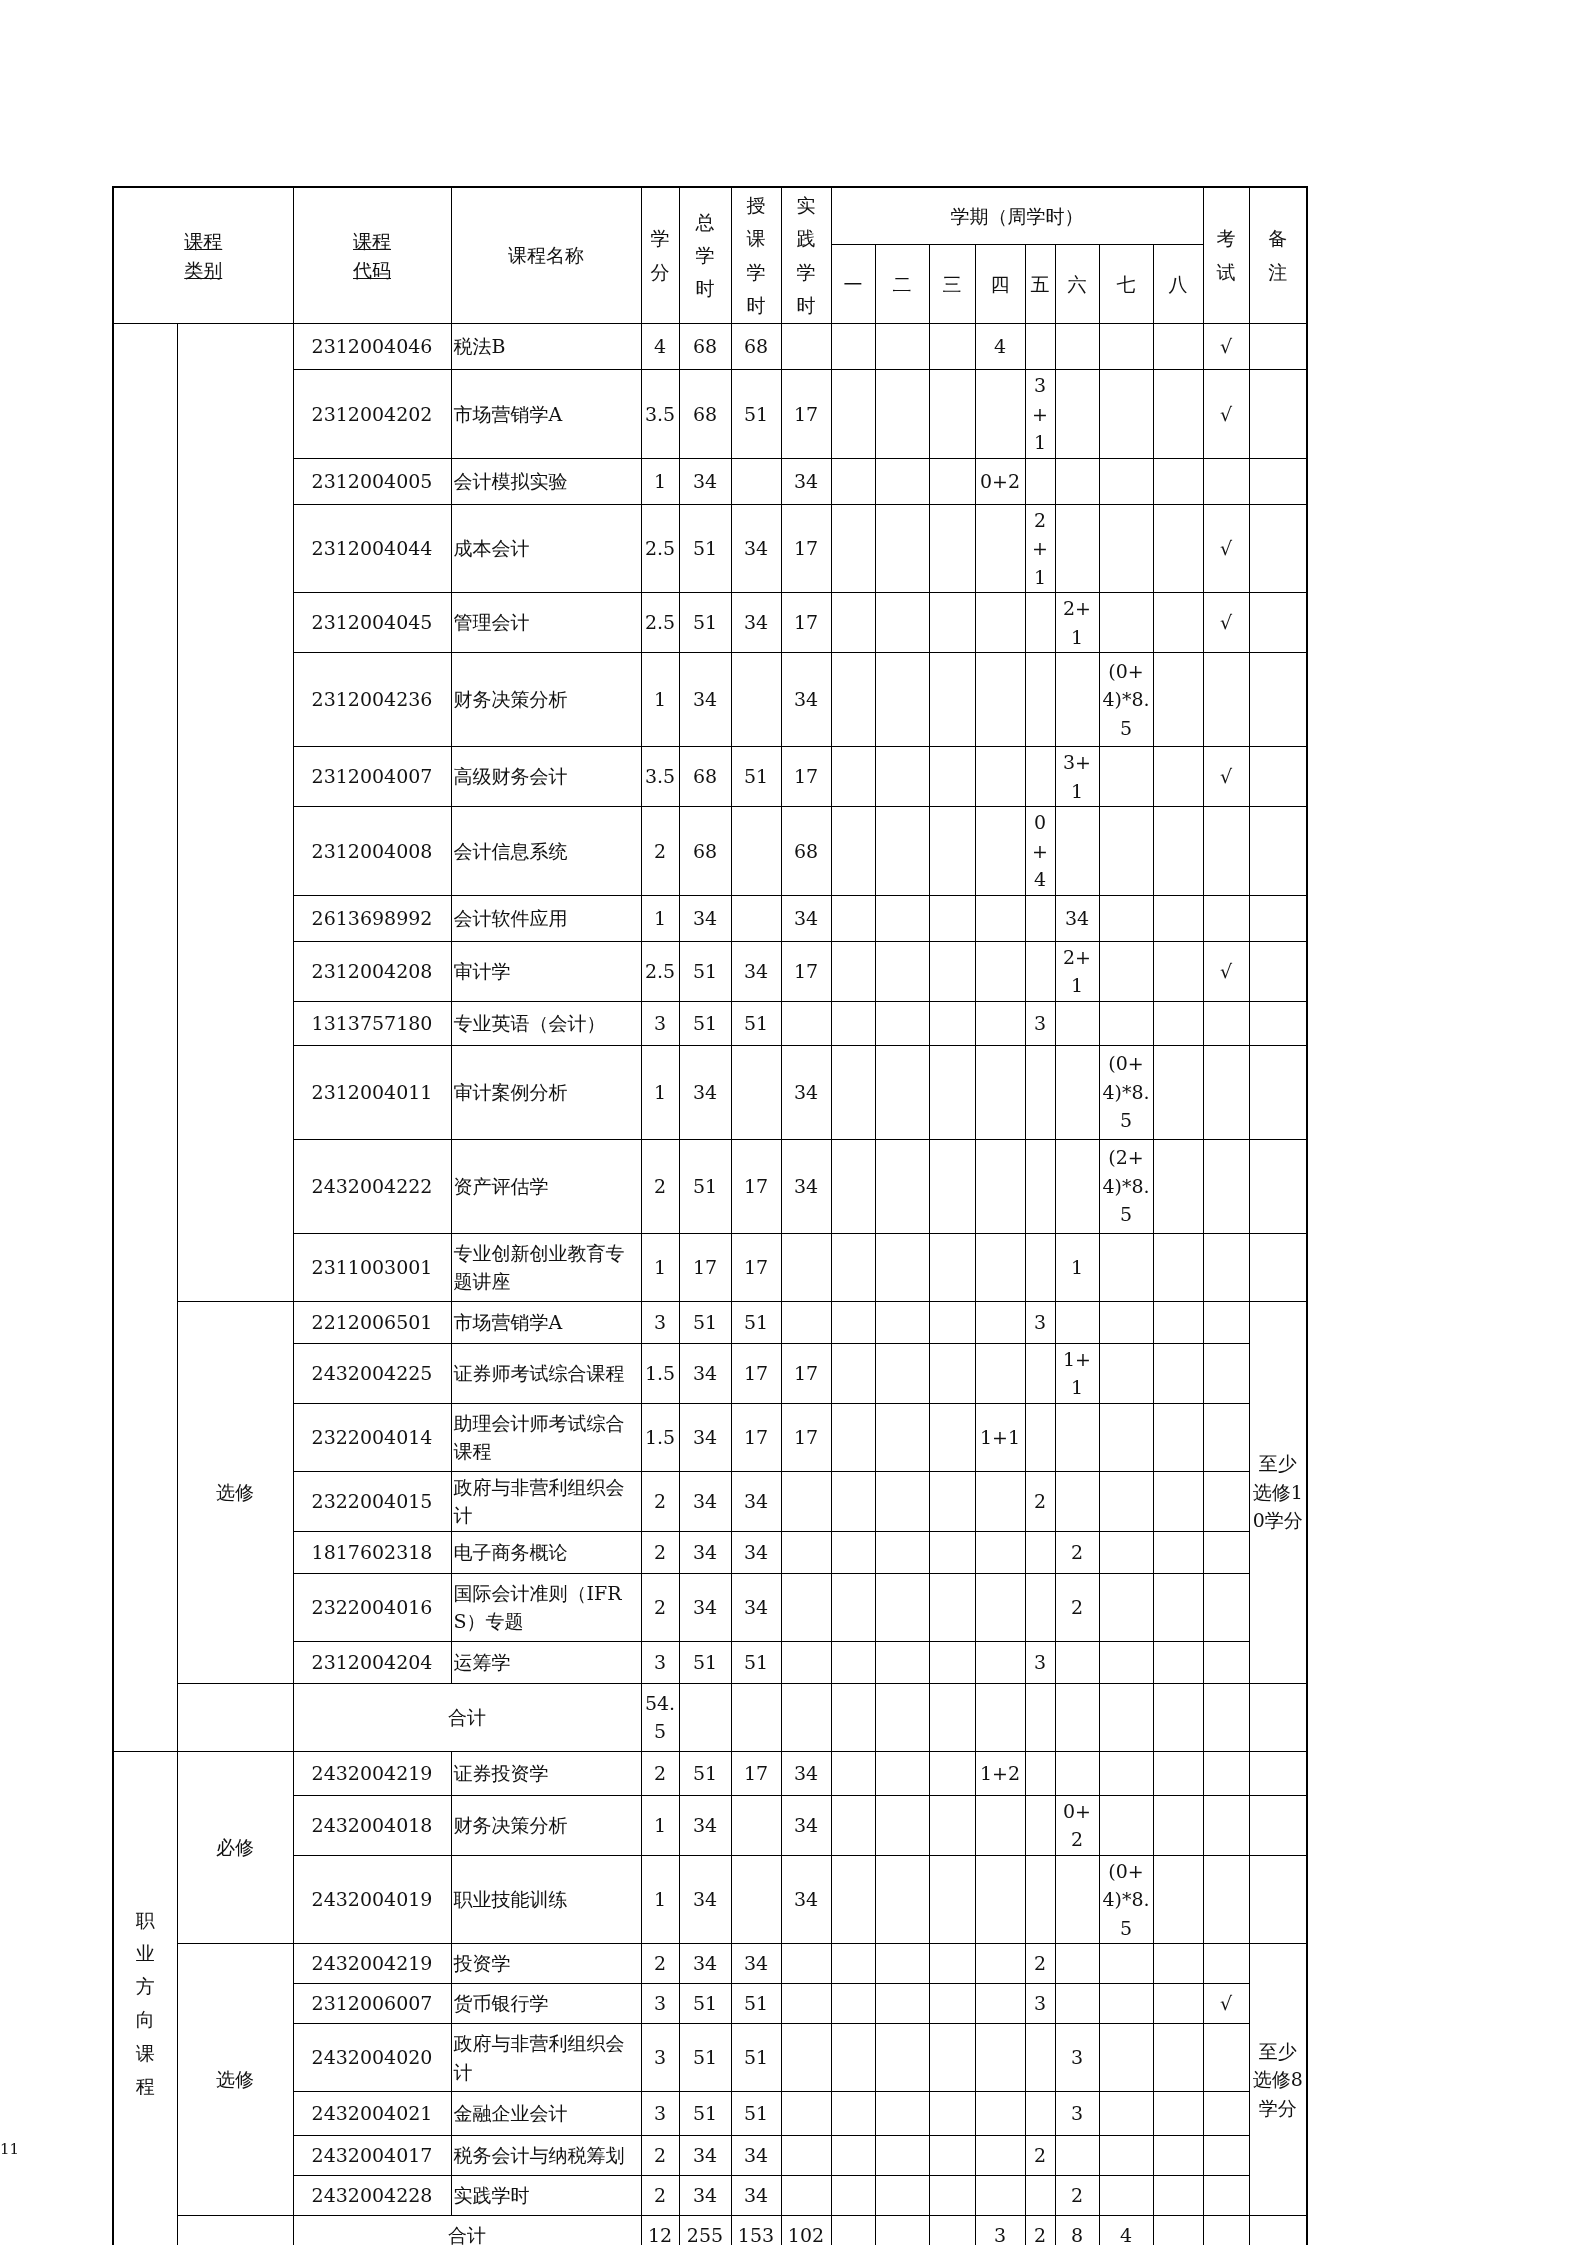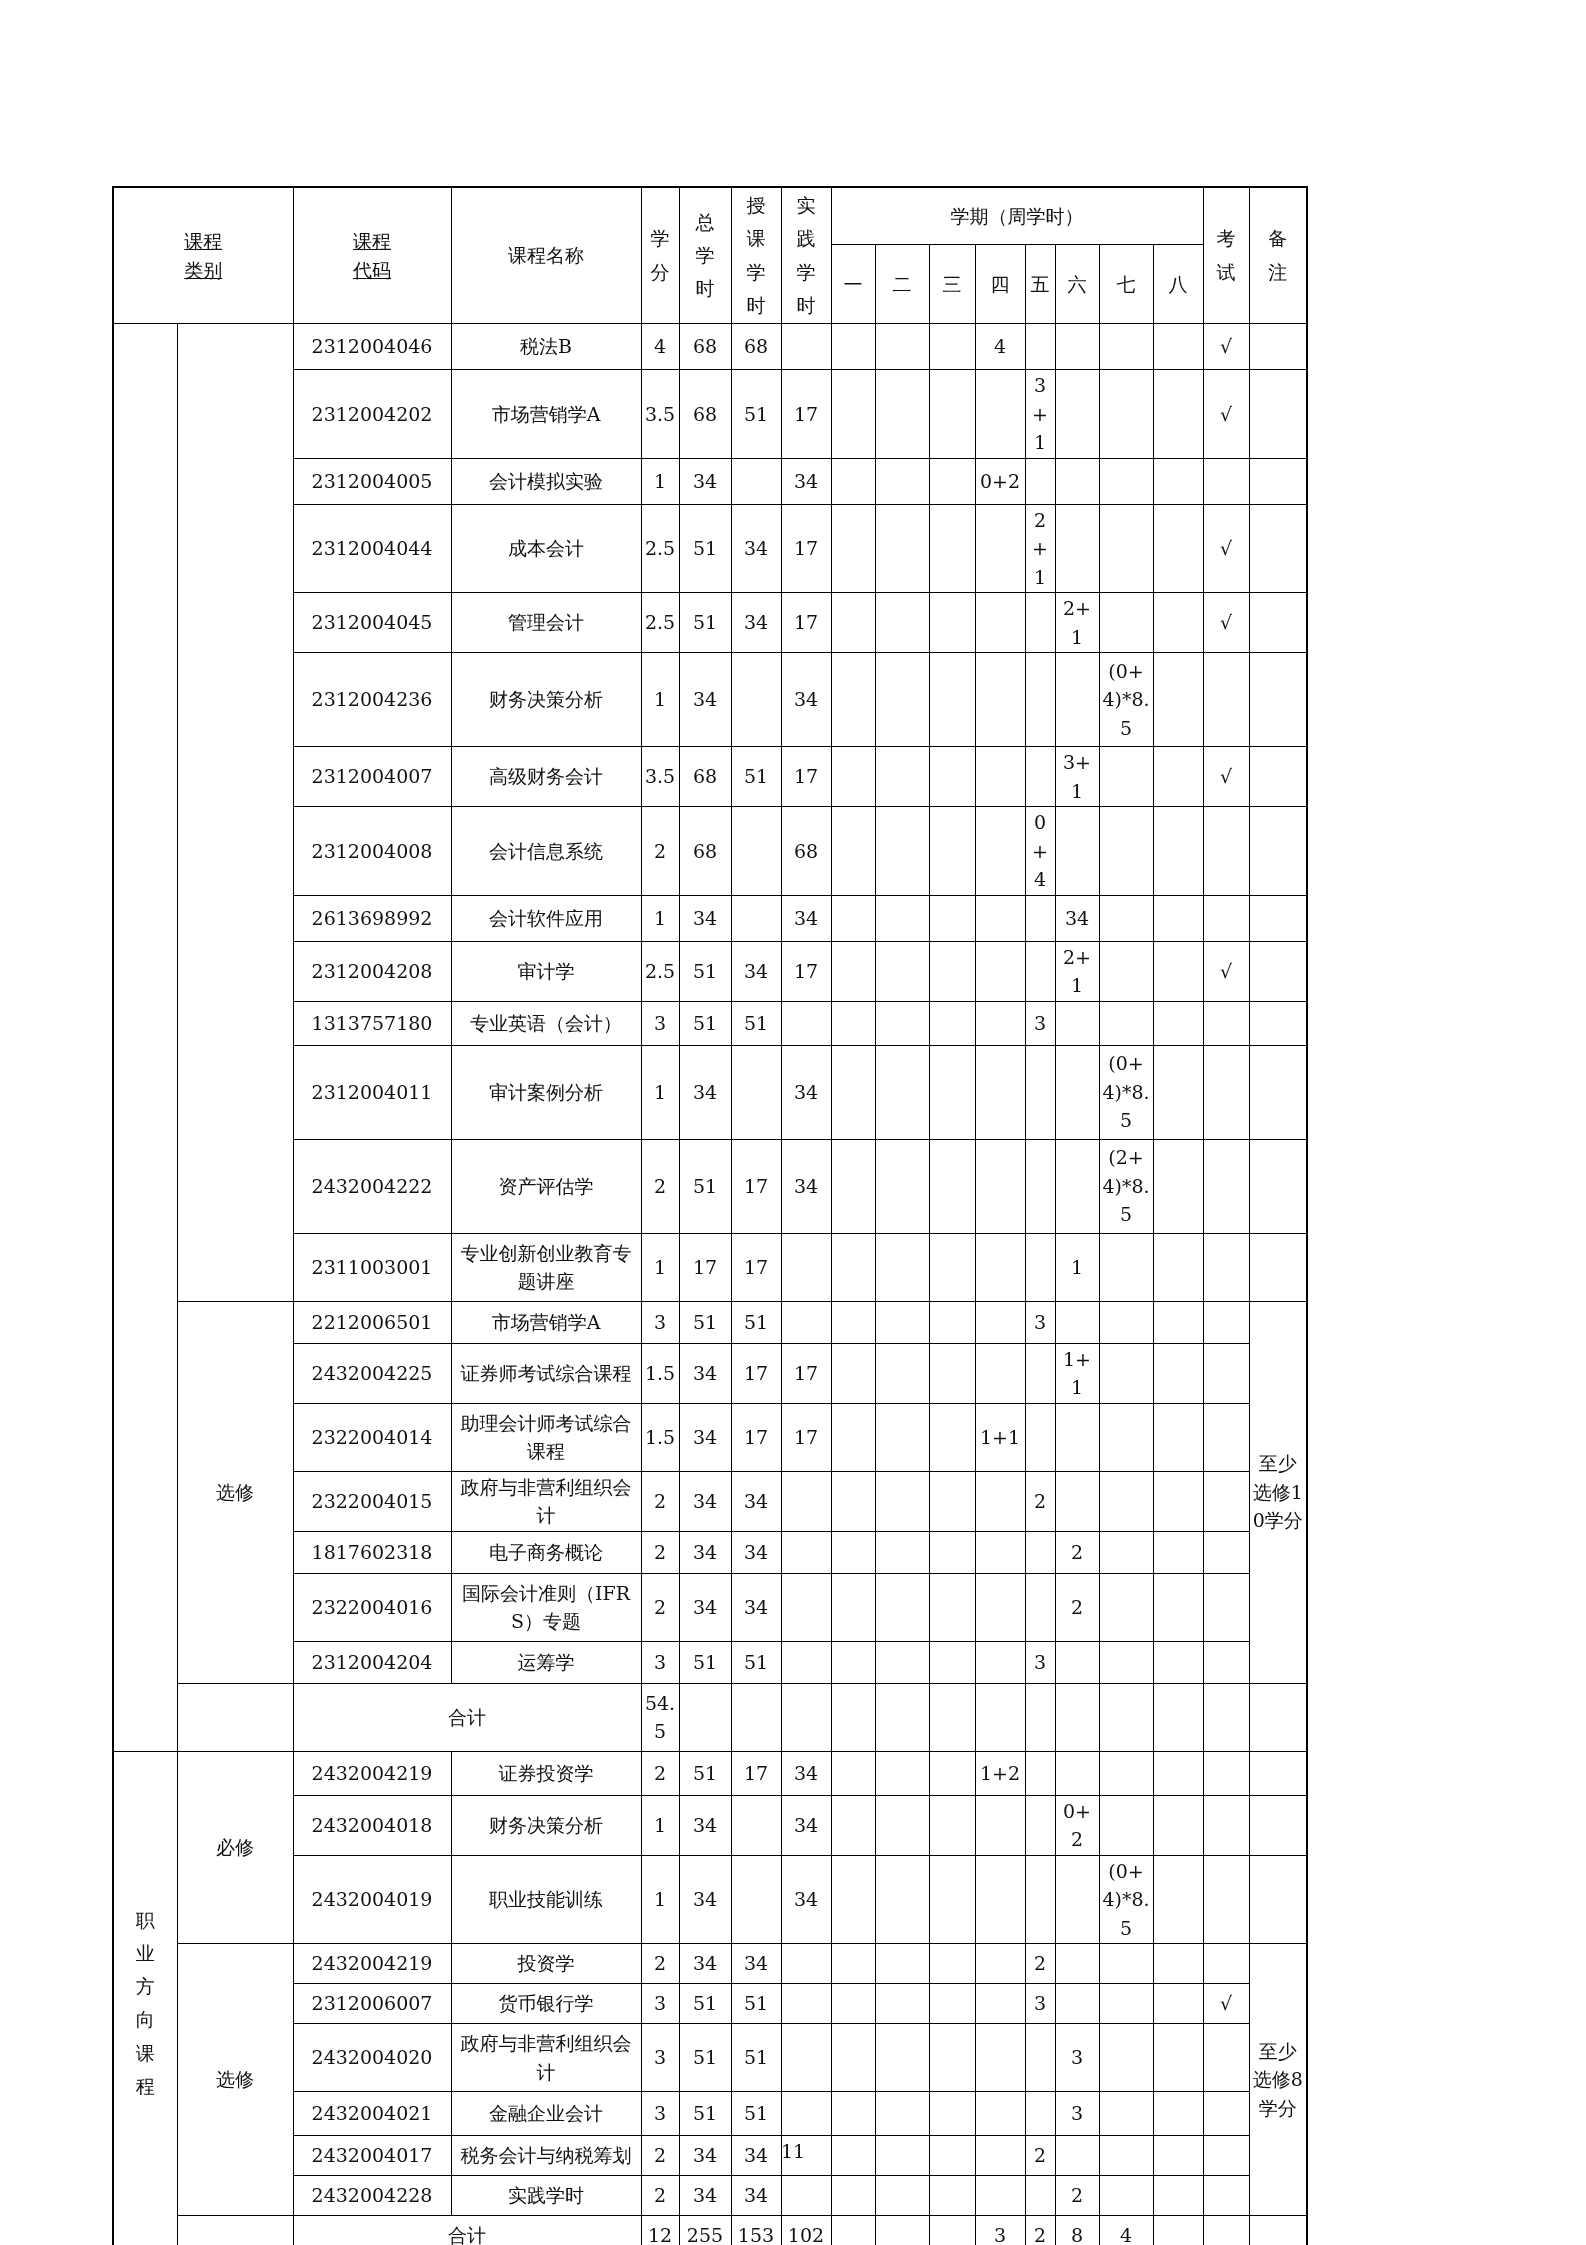--- a/index.html
+++ b/index.html
@@ -16,28 +16,28 @@
     border-collapse:collapse;table-layout:fixed;
     border:2px solid #000;
   }
   .curriculum th,.curriculum td{
     border:1px solid #000;
     font-size:19px;font-weight:normal;
     text-align:center;vertical-align:middle;
     padding:1px 2px;line-height:1.5;
     word-break:break-all;overflow:hidden;
   }
-  .curriculum td.nm{text-align:center;}
+  .curriculum td.nm{text-align:left;}
   .pre{white-space:pre-line;text-decoration:underline;}
   .vert{display:inline-block;width:1.15em;word-break:break-all;line-height:1.75;margin:0 auto;}
   tr.h40{height:40px}tr.h42{height:42px}tr.h44{height:44px}tr.h46{height:46px}
   tr.h56{height:56px}tr.h68{height:68px}tr.h76{height:76px}tr.h94{height:94px}
   .page-num{
     position:absolute;left:0;right:0;top:2140px;
-    text-align:center;font-size:19px;
+    text-align:left;font-size:15px;
   }
 </style>
 </head>
 <body>
 
 <div class="page">
 
 <table class="curriculum">
 <colgroup>
   <col style="width:64px">

